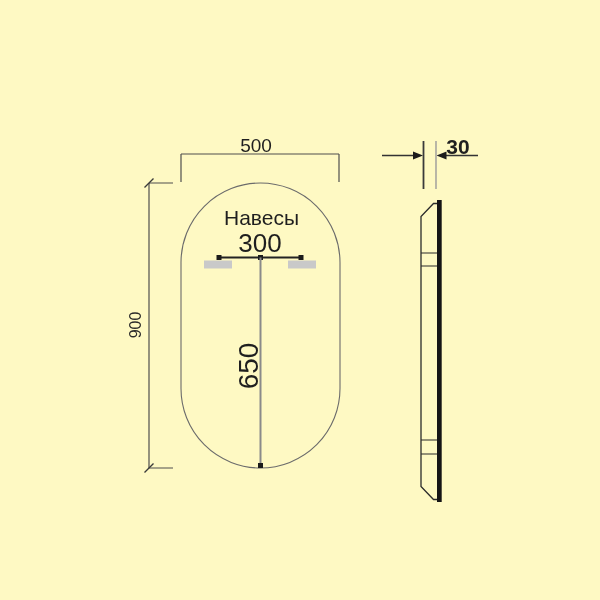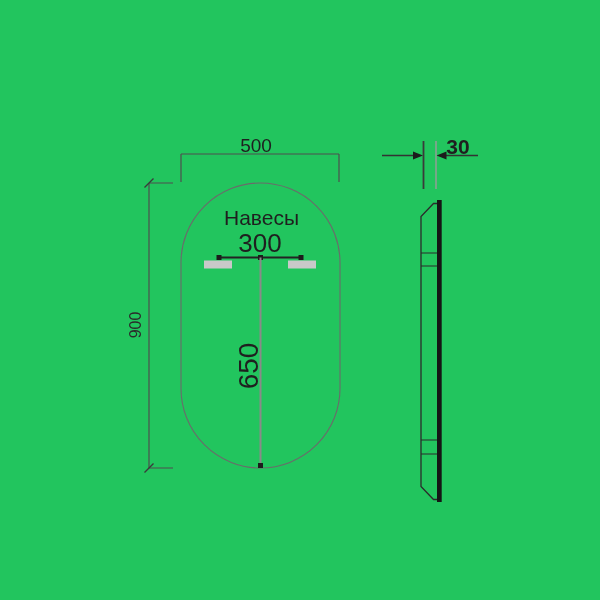--- a/index.html
+++ b/index.html
@@ -4,21 +4,21 @@
 <style>
   html, body {
     margin: 0;
     padding: 0;
     background: #ffffff;
   }
   .stage {
     position: relative;
     width: 600px;
     height: 600px;
-    background: #22c55e;
+    background: #fef9c3;
     overflow: hidden;
   }
   svg text {
     font-family: "Liberation Sans", "DejaVu Sans", sans-serif;
     fill: #1f1f1f;
   }
   .t500   { font-size: 19px; }
   .t900   { font-size: 16px; fill: #2b2b2b; }
   .tNav   { font-size: 21px; }
   .t300   { font-size: 26px; }

